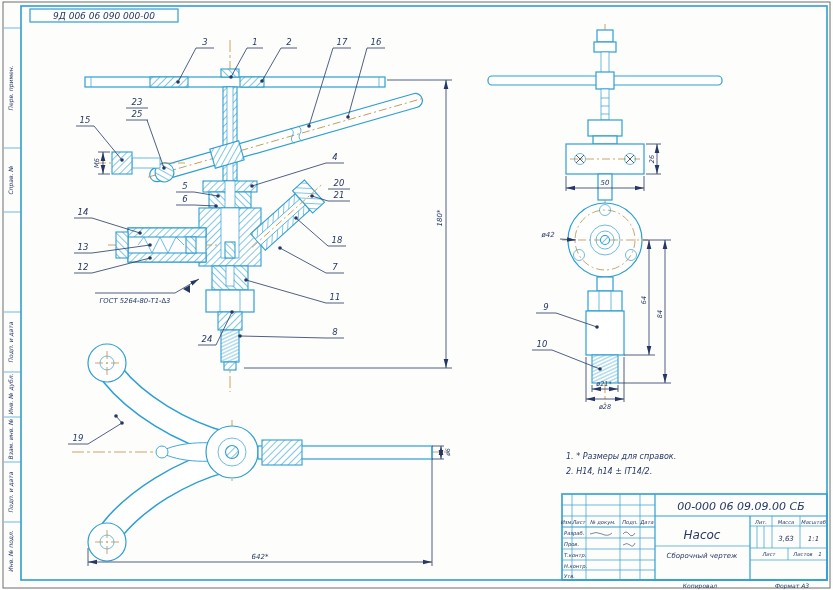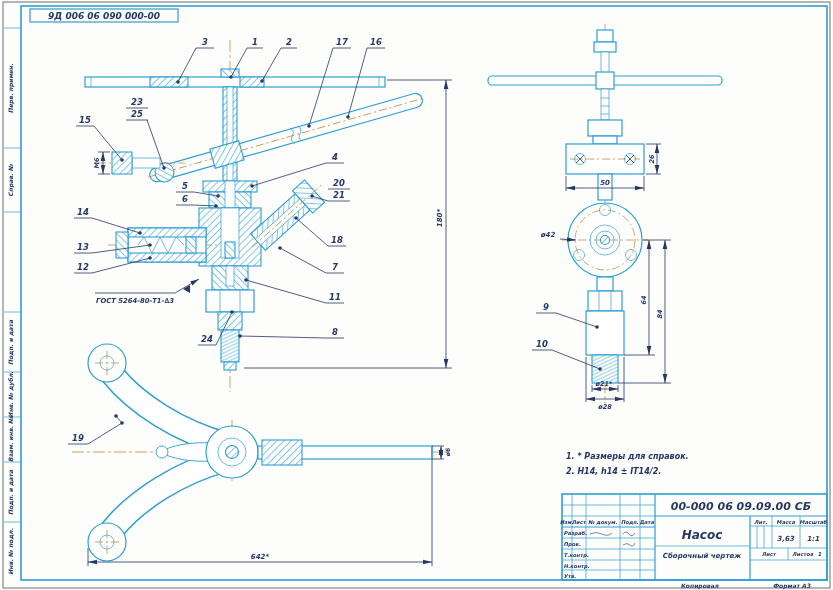--- a/index.html
+++ b/index.html
@@ -1,17 +1,17 @@
 <!DOCTYPE html>
 <html style="--line: #2e9fd2; --center: #c79a55; --ink: #253764;"><head>
 <meta charset="utf-8">
 <style>
   :root{ --line:#2e9fd2; --center:#c79a55; --ink:#253764; --paper:#fdfdfb; }
   html,body{margin:0;padding:0;background:#fff;}
-  .sheet{width:833px;height:590px;position:relative;background:var(--paper);font-weight:bold;}
+  .sheet{width:833px;height:590px;position:relative;background:var(--paper);}
   svg{display:block;}
   text{font-family:"DejaVu Sans",sans-serif;font-style:italic;fill:var(--ink);}
   .ln{stroke:var(--line);fill:none;stroke-width:1.2px;}
   .lnk{stroke:var(--line);fill:none;stroke-width:1.6px;}
   .lnt{stroke:var(--line);fill:none;stroke-width:.7px;}
   .fw{stroke:var(--line);fill:#fff;stroke-width:1.2px;}
   .fh1{stroke:var(--line);fill:url(#h1);stroke-width:1.1px;}
   .fh2{stroke:var(--line);fill:url(#h2);stroke-width:1.1px;}
   .fth{stroke:var(--line);fill:url(#h3);stroke-width:1.1px;}
   .cl{stroke:var(--center);stroke-width:.9px;fill:none;stroke-dasharray:12 3 3 3;}

